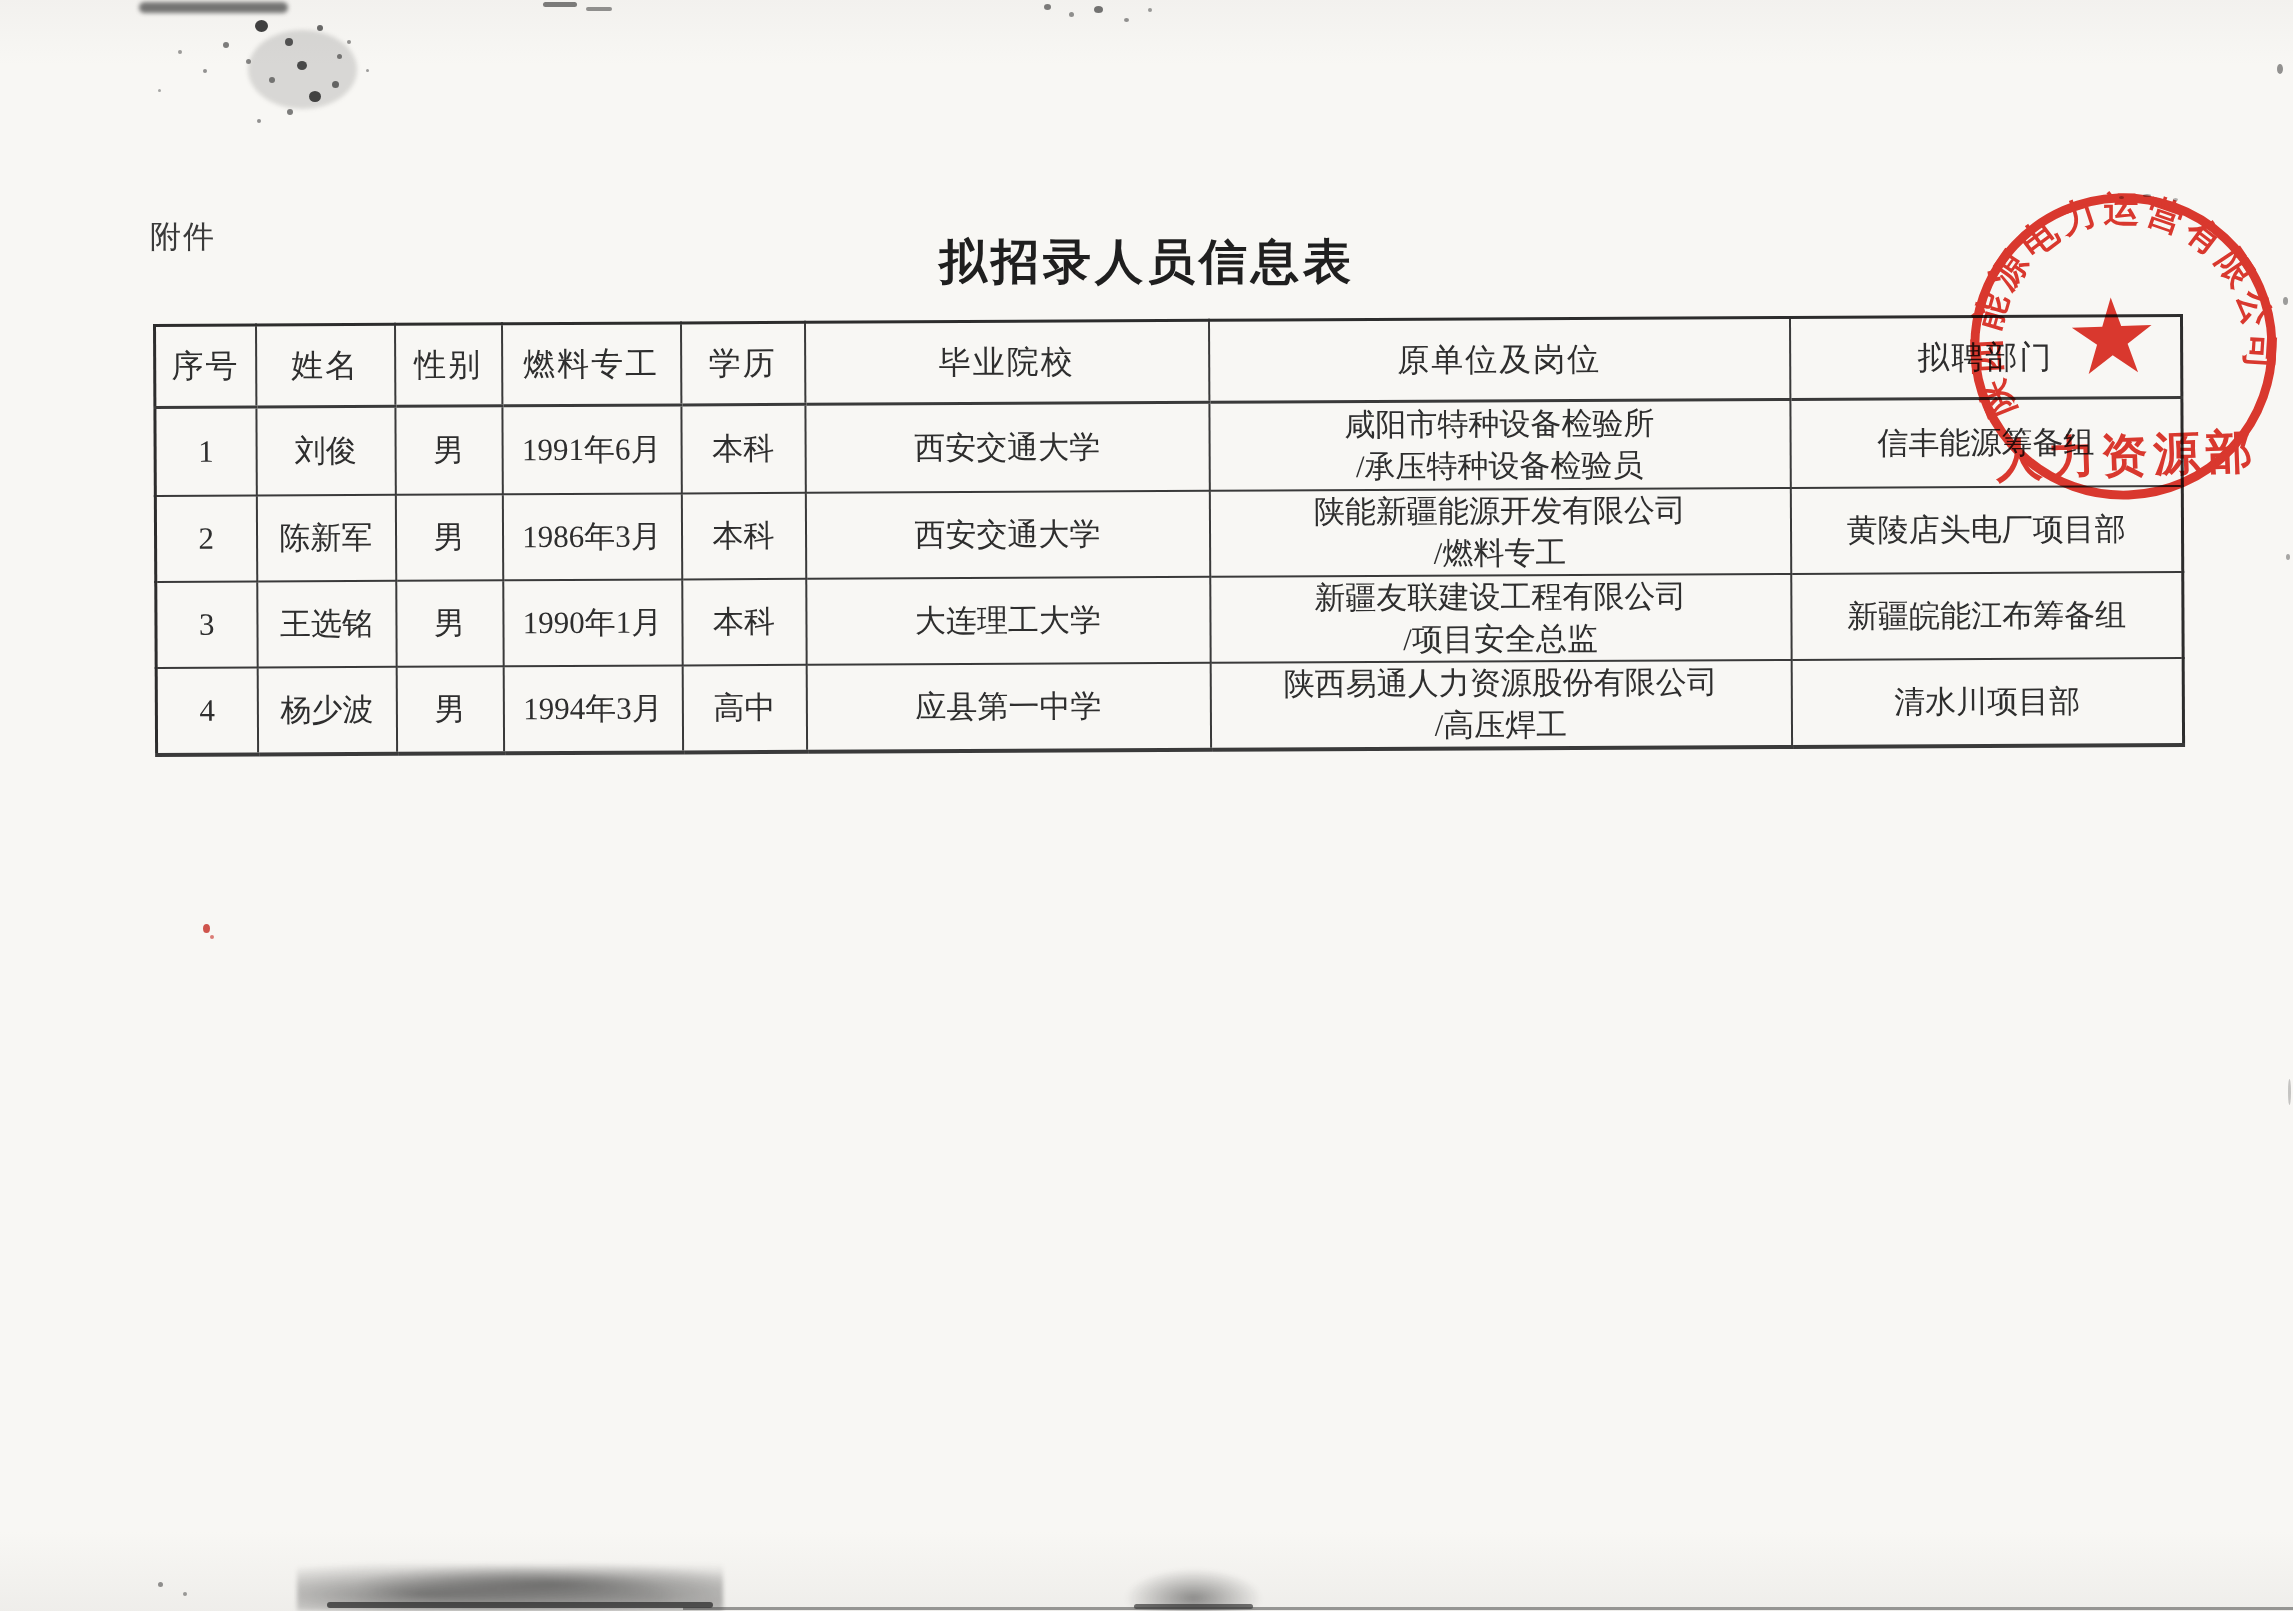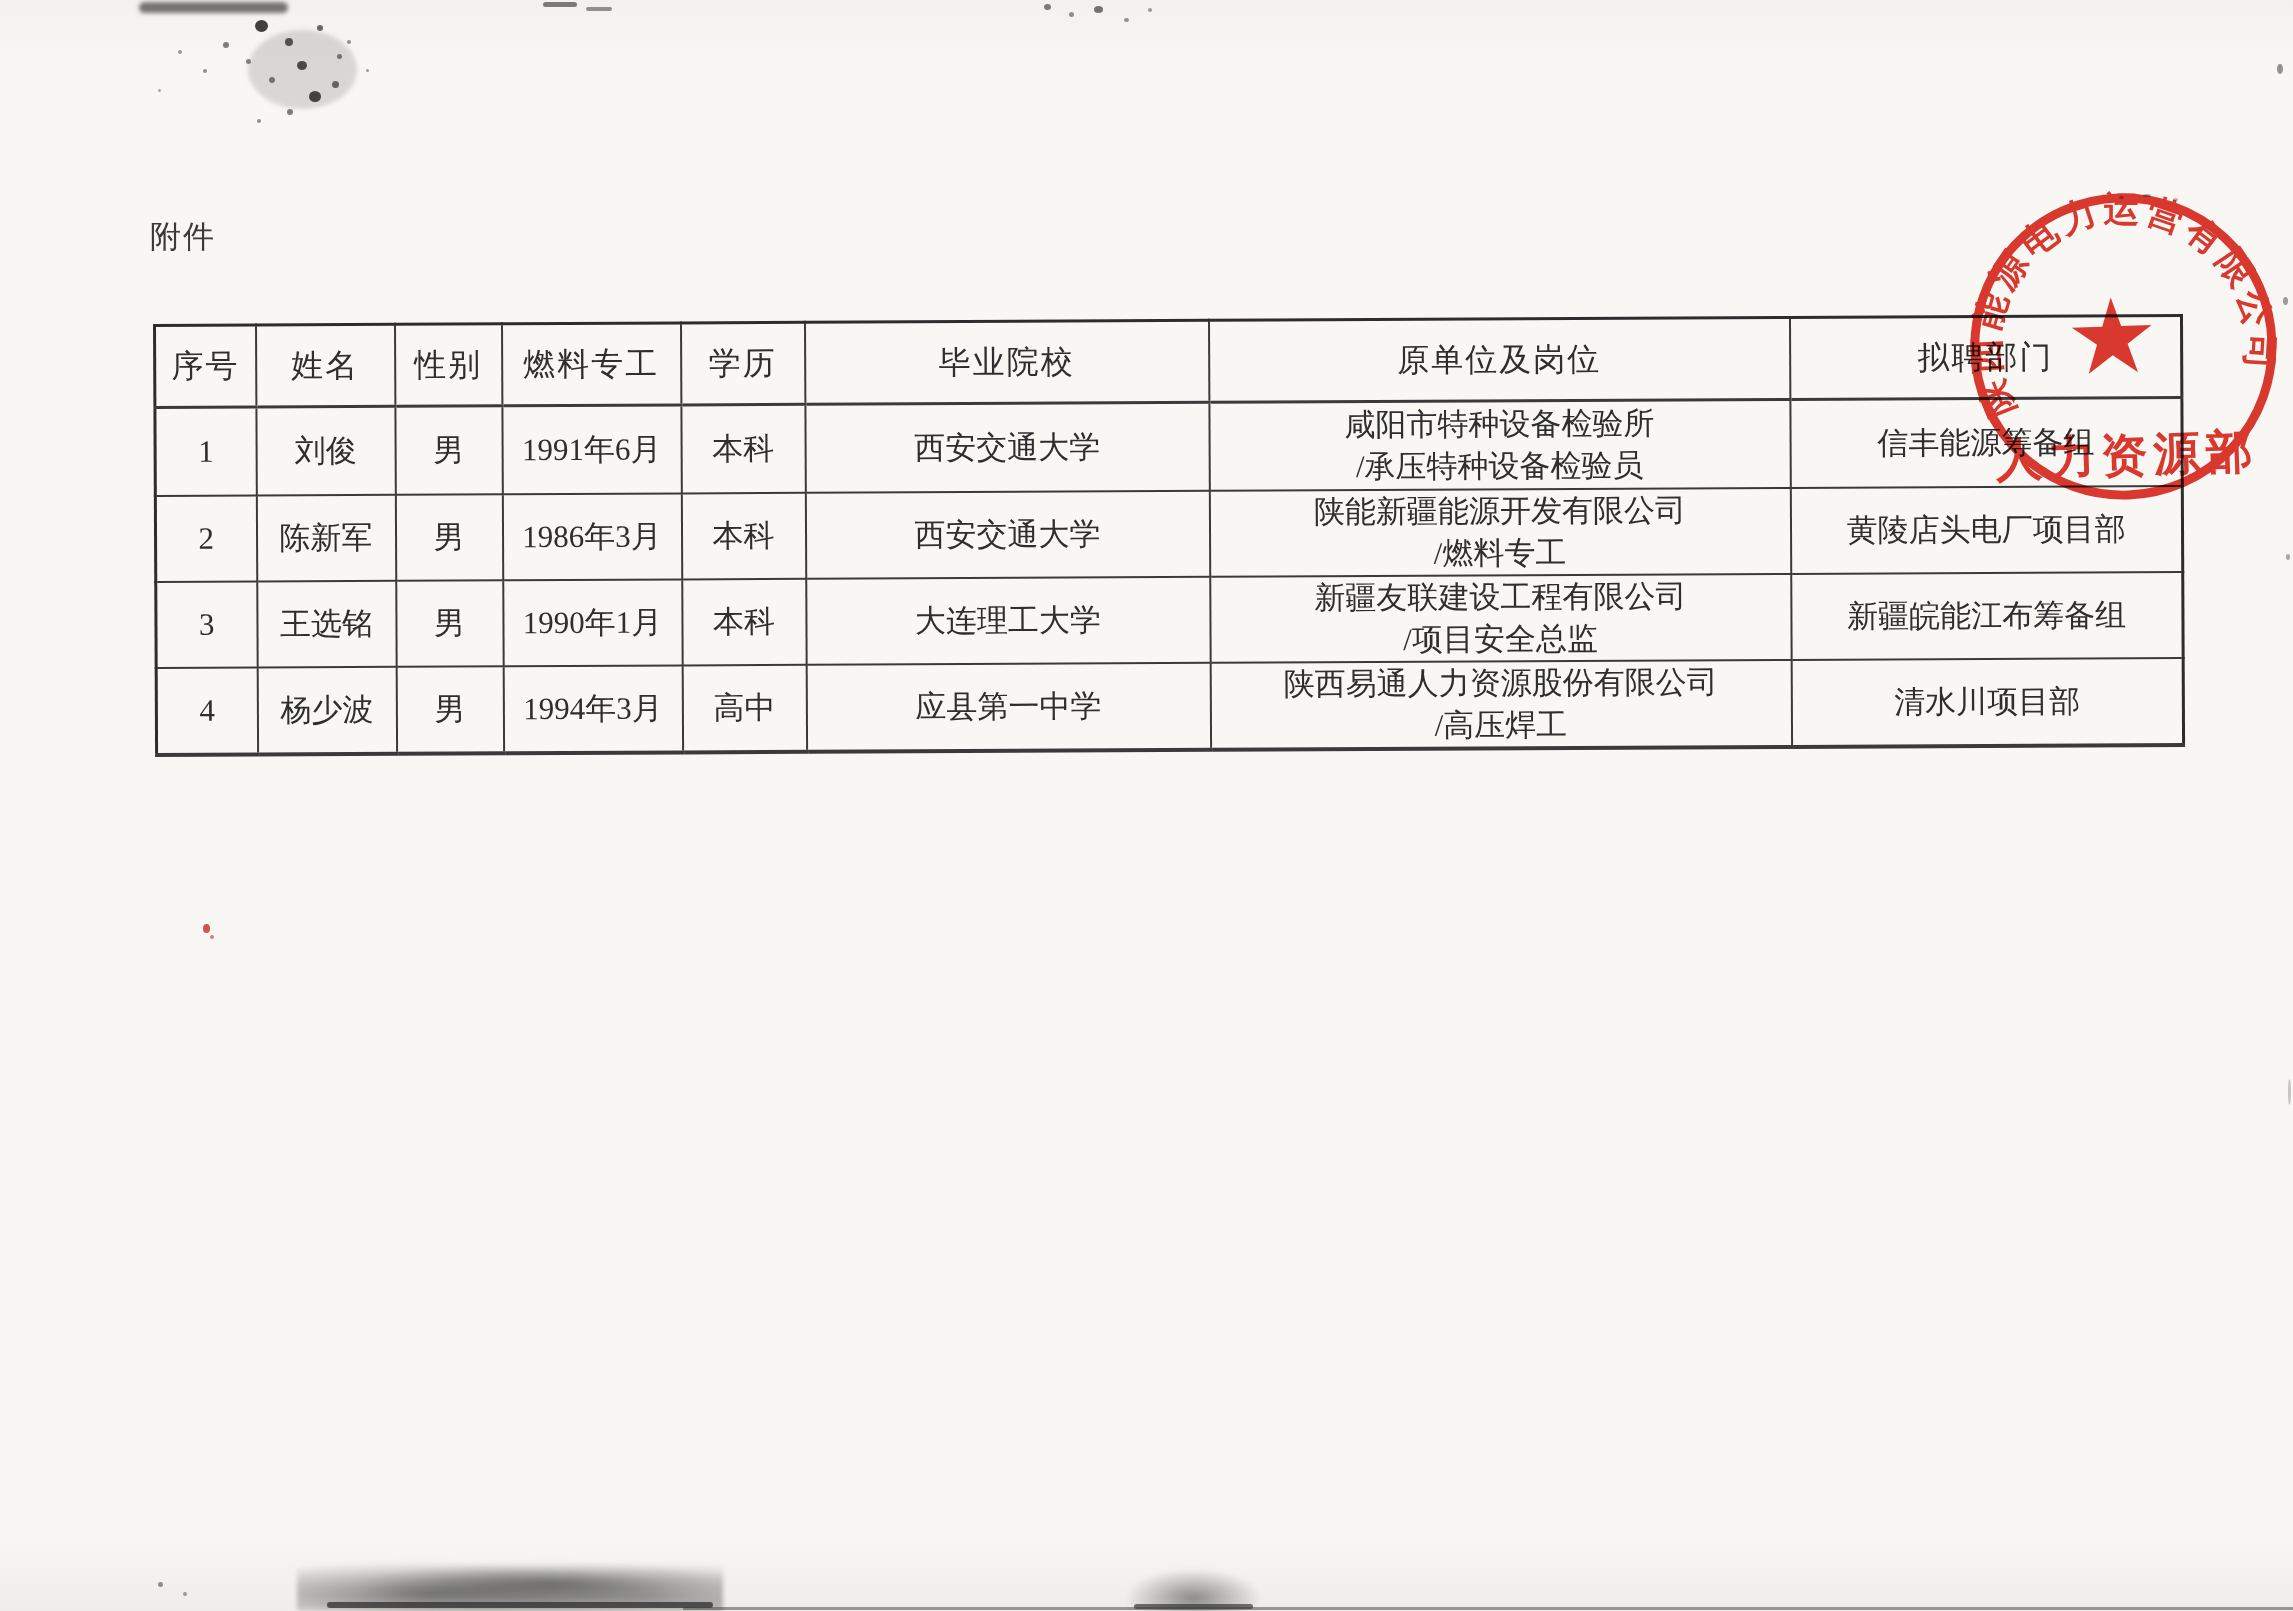--- a/index.html
+++ b/index.html
@@ -67,20 +67,21 @@
   }
   .red-speck{position:absolute;background:#c42a22;border-radius:50%;}
 </style>
 </head>
 <body>
 
 <div class="sheet">
 
   <div class="attachment">附件</div>
 
+  <h1 class="title">拟招录人员信息表</h1>
 
   <table class="recruit">
     <colgroup>
       <col style="width:101px">
         <col style="width:139px">
         <col style="width:107px">
       <col style="width:179px">
         <col style="width:124px">
         <col style="width:404px">
       <col style="width:581px">

